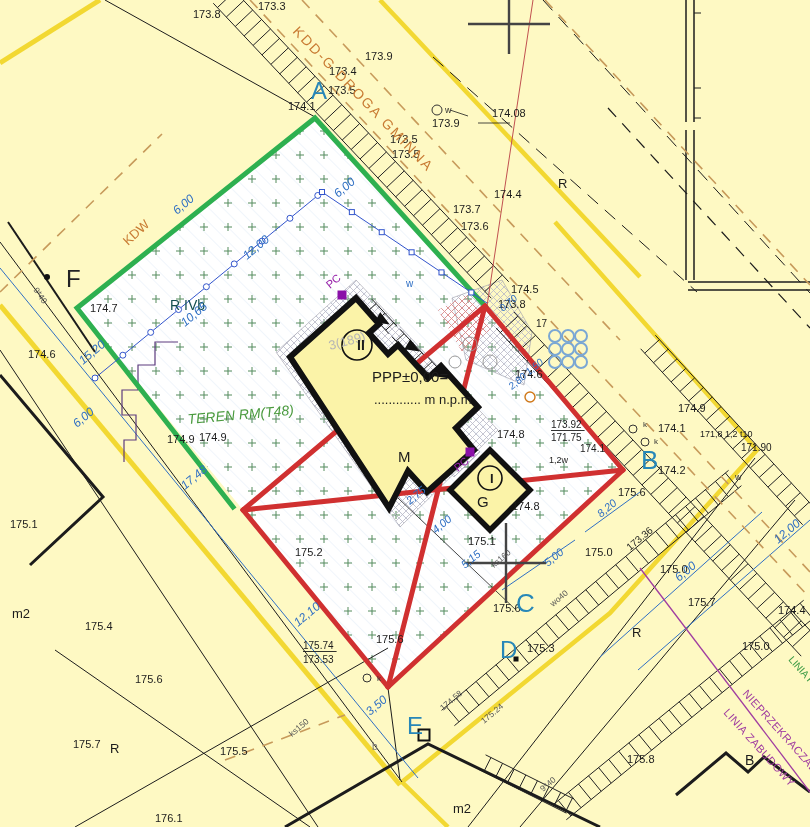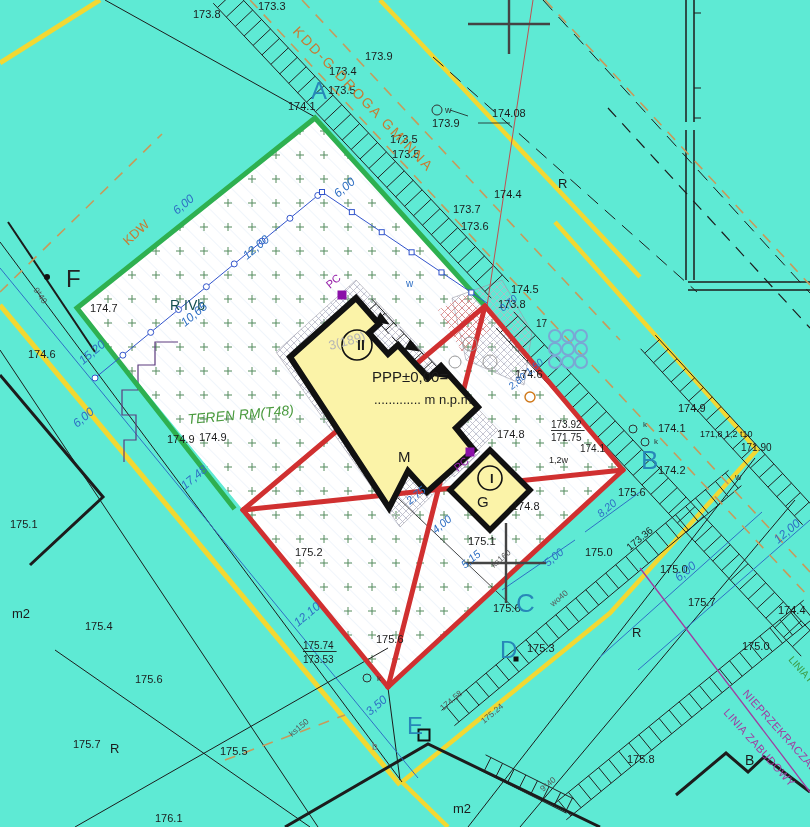--- a/index.html
+++ b/index.html
@@ -1,16 +1,16 @@
 <!DOCTYPE html>
 <html><head>
 <meta charset="utf-8">
 <style>
   html,body{margin:0;padding:0;background:#fff;}
-  #stage{position:relative;width:810px;height:827px;overflow:hidden;background:#5eead4;
+  #stage{position:relative;width:810px;height:827px;overflow:hidden;background:#fef9c3;
          font-family:"Liberation Sans", sans-serif;}
   svg text{font-family:"Liberation Sans", sans-serif;}
 </style>
 </head>
 <body>
 
 <div id="stage">
   <svg id="plan-svg" width="810" height="827" viewBox="0 0 810 827" xmlns="http://www.w3.org/2000/svg">
     <defs>
       <pattern id="grass" width="24" height="24" patternUnits="userSpaceOnUse">

